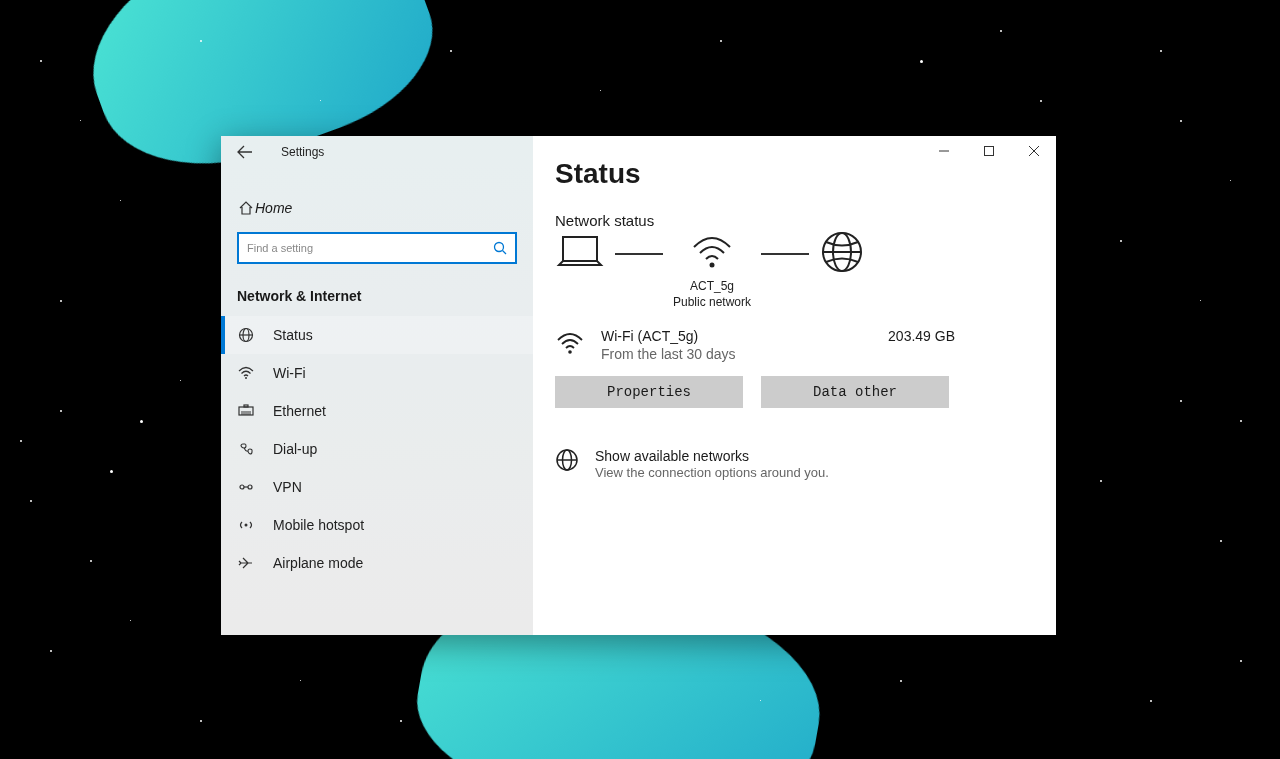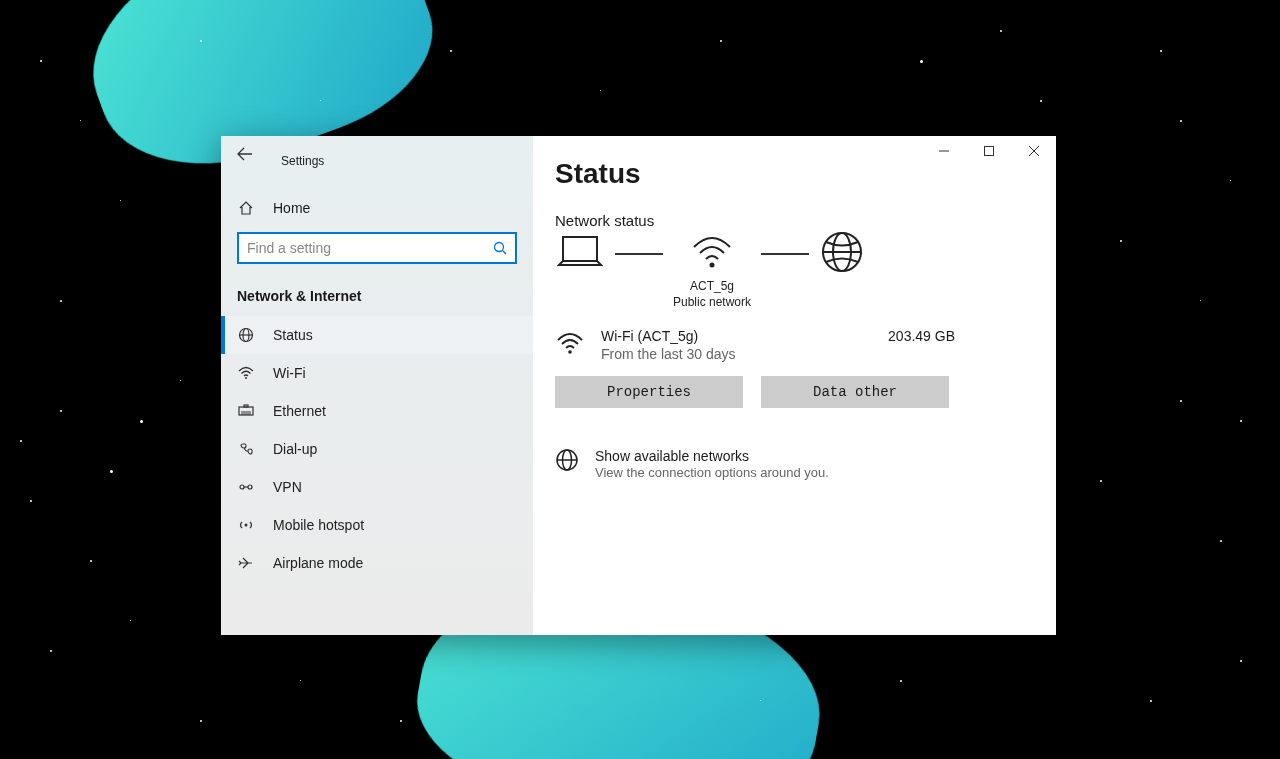--- a/index.html
+++ b/index.html
@@ -65,57 +65,57 @@
   }
   .sidebar::before{
     content:"";
     position:absolute; inset:0;
     background: rgba(255,255,255,0.35);
     pointer-events:none;
   }
   .sidebar > * { position: relative; z-index:1;}
   .titlebar-row {
     display: flex;
-    align-items: flex-end;
+    align-items: center;
     height: 32px;
     padding-left: 10px;
   }
   .back-btn {
     width: 28px; height: 28px;
     display: flex; align-items: center; justify-content: center;
     cursor: default;
   }
   .title-label {
     font-size: 12px;
     margin-left: 22px;
     color: #222;
   }
   .home-row {
     display: flex;
     align-items: center;
-    gap: 18px;
     padding: 10px 16px 8px 16px;
     margin-top: 22px;
     cursor: default;
+    font-style: italic;
   }
   .search-wrap { padding: 8px 16px 6px 16px; }
   .search-box {
     width: 100%;
     height: 32px;
     background: #fff;
     border: 2px solid #0078d4;
     display: flex;
     align-items: center;
     padding: 0 8px;
   }
   .search-box input {
     flex: 1;
     border: none;
     outline: none;
-    font-size: 14px;
+    font-size: 11px;
     color: #777;
     background: transparent;
   }
   .search-box input::placeholder { color: #888; }
   .search-icon { color: #0078d4; font-size: 14px; }
   .section-label {
     padding: 18px 16px 12px 16px;
     font-size: 14px;
     font-weight: 600;
     color: #191919;

